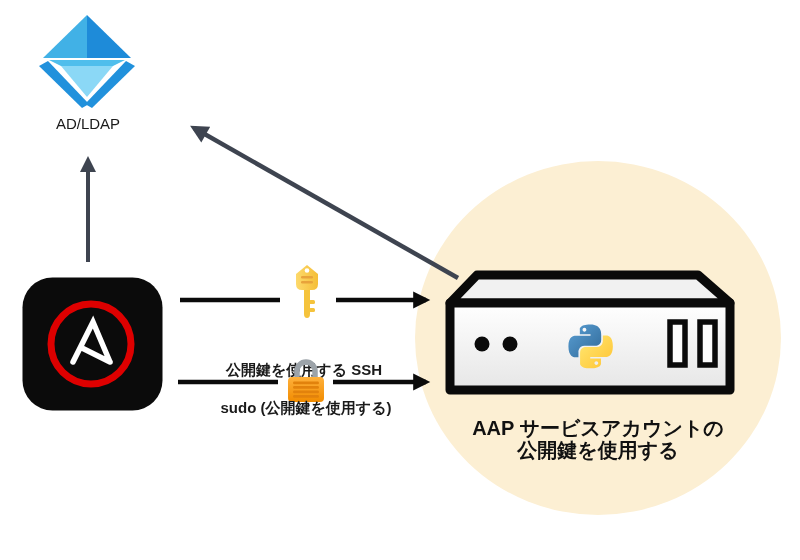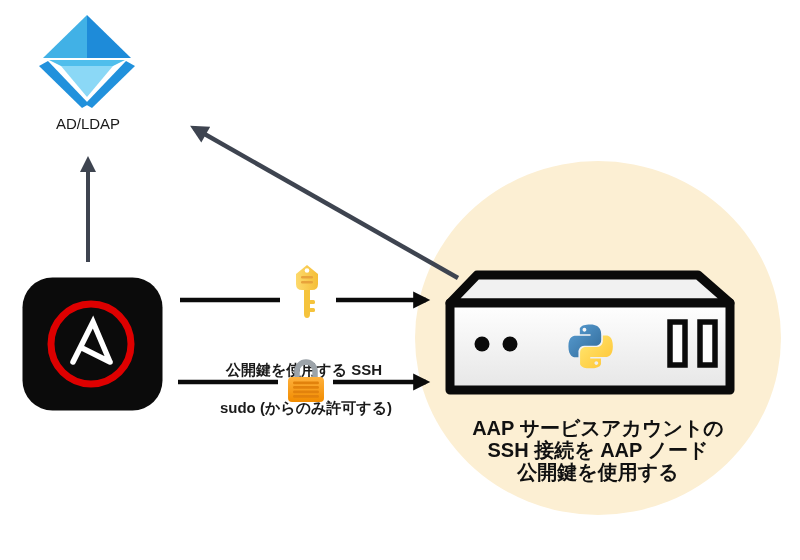--- a/index.html
+++ b/index.html
@@ -102,21 +102,21 @@
       </linearGradient>
     </defs>
     <path d="M14 24 V15 a9 9 0 0 1 18 0 V24" fill="none" stroke="#9CA3A9" stroke-width="5.5" stroke-linecap="round"></path>
     <rect x="5" y="21" width="36" height="25" rx="4" fill="url(#lockGrad)"></rect>
     <rect x="10" y="25.5" width="26" height="2.8" rx="1.4" fill="#E2820C"></rect>
     <rect x="10" y="30" width="26" height="2.8" rx="1.4" fill="#E2820C"></rect>
     <rect x="10" y="34.5" width="26" height="2.8" rx="1.4" fill="#E2820C"></rect>
     <rect x="10" y="39" width="26" height="2.8" rx="1.4" fill="#E2820C"></rect>
   </svg>
 
-  <div class="abs label label-bold" style="left:206px;top:399px;width:200px;">sudo (からのみ許可する)</div>
+  <div class="abs label label-bold" style="left:206px;top:399px;width:200px;">sudo (公開鍵を使用する)</div>
 
   <svg class="abs" style="left:440px;top:262px;" width="300" height="136" viewBox="0 0 300 136">
     <defs>
       <linearGradient id="faceGrad" x1="0" y1="0" x2="0" y2="1">
         <stop offset="0" stop-color="#FFFFFF"></stop>
         <stop offset="1" stop-color="#E6E6E6"></stop>
       </linearGradient>
       <linearGradient id="pyBlue" x1="0" y1="0" x2="1" y2="1">
         <stop offset="0" stop-color="#5A9FD4"></stop>
         <stop offset="1" stop-color="#306998"></stop>
@@ -135,17 +135,16 @@
       <rect x="260" y="60" width="15" height="43" fill="#FBFBFB" stroke="#0A0A0A" stroke-width="5.5"></rect>
     </g>
     <g transform="translate(124,58) scale(0.48)">
       <path fill="url(#pyBlue)" d="M54.9 9.3c-23.4 0-21.9 10.1-21.9 10.1l0 10.5h22.3v3.1H24.2s-15-1.7-15 21.9c0 23.6 13.1 22.8 13.1 22.8h7.8v-11s-0.4-13.1 12.9-13.1h22.1s12.4 0.2 12.4-12V30.1S79.6 9.3 54.9 9.3zM42.6 16.3c2.2 0 4 1.8 4 4s-1.8 4-4 4-4-1.8-4-4 1.8-4 4-4z"></path>
       <path fill="url(#pyYellow)" d="M55.1 100.7c23.4 0 21.9-10.1 21.9-10.1l0-10.5H54.7V77h32.1s15 1.7 15-21.9c0-23.6-13.1-22.8-13.1-22.8h-7.8v11s0.4 13.1-12.9 13.1H45.9s-12.4-0.2-12.4 12v21.5s-1.7 10.8 21.6 10.8zm12.3-7c-2.2 0-4-1.8-4-4s1.8-4 4-4 4 1.8 4 4-1.8 4-4 4z"></path>
     </g>
   </svg>
 
   <div class="abs caption" style="left:467px;top:417px;width:262px;">
     <div>AAP サービスアカウントの</div>
-    <div>SSH 接続を AAP ノード</div>
     <div>公開鍵を使用する</div>
   </div>
 
 </div>
 
 </body></html>

